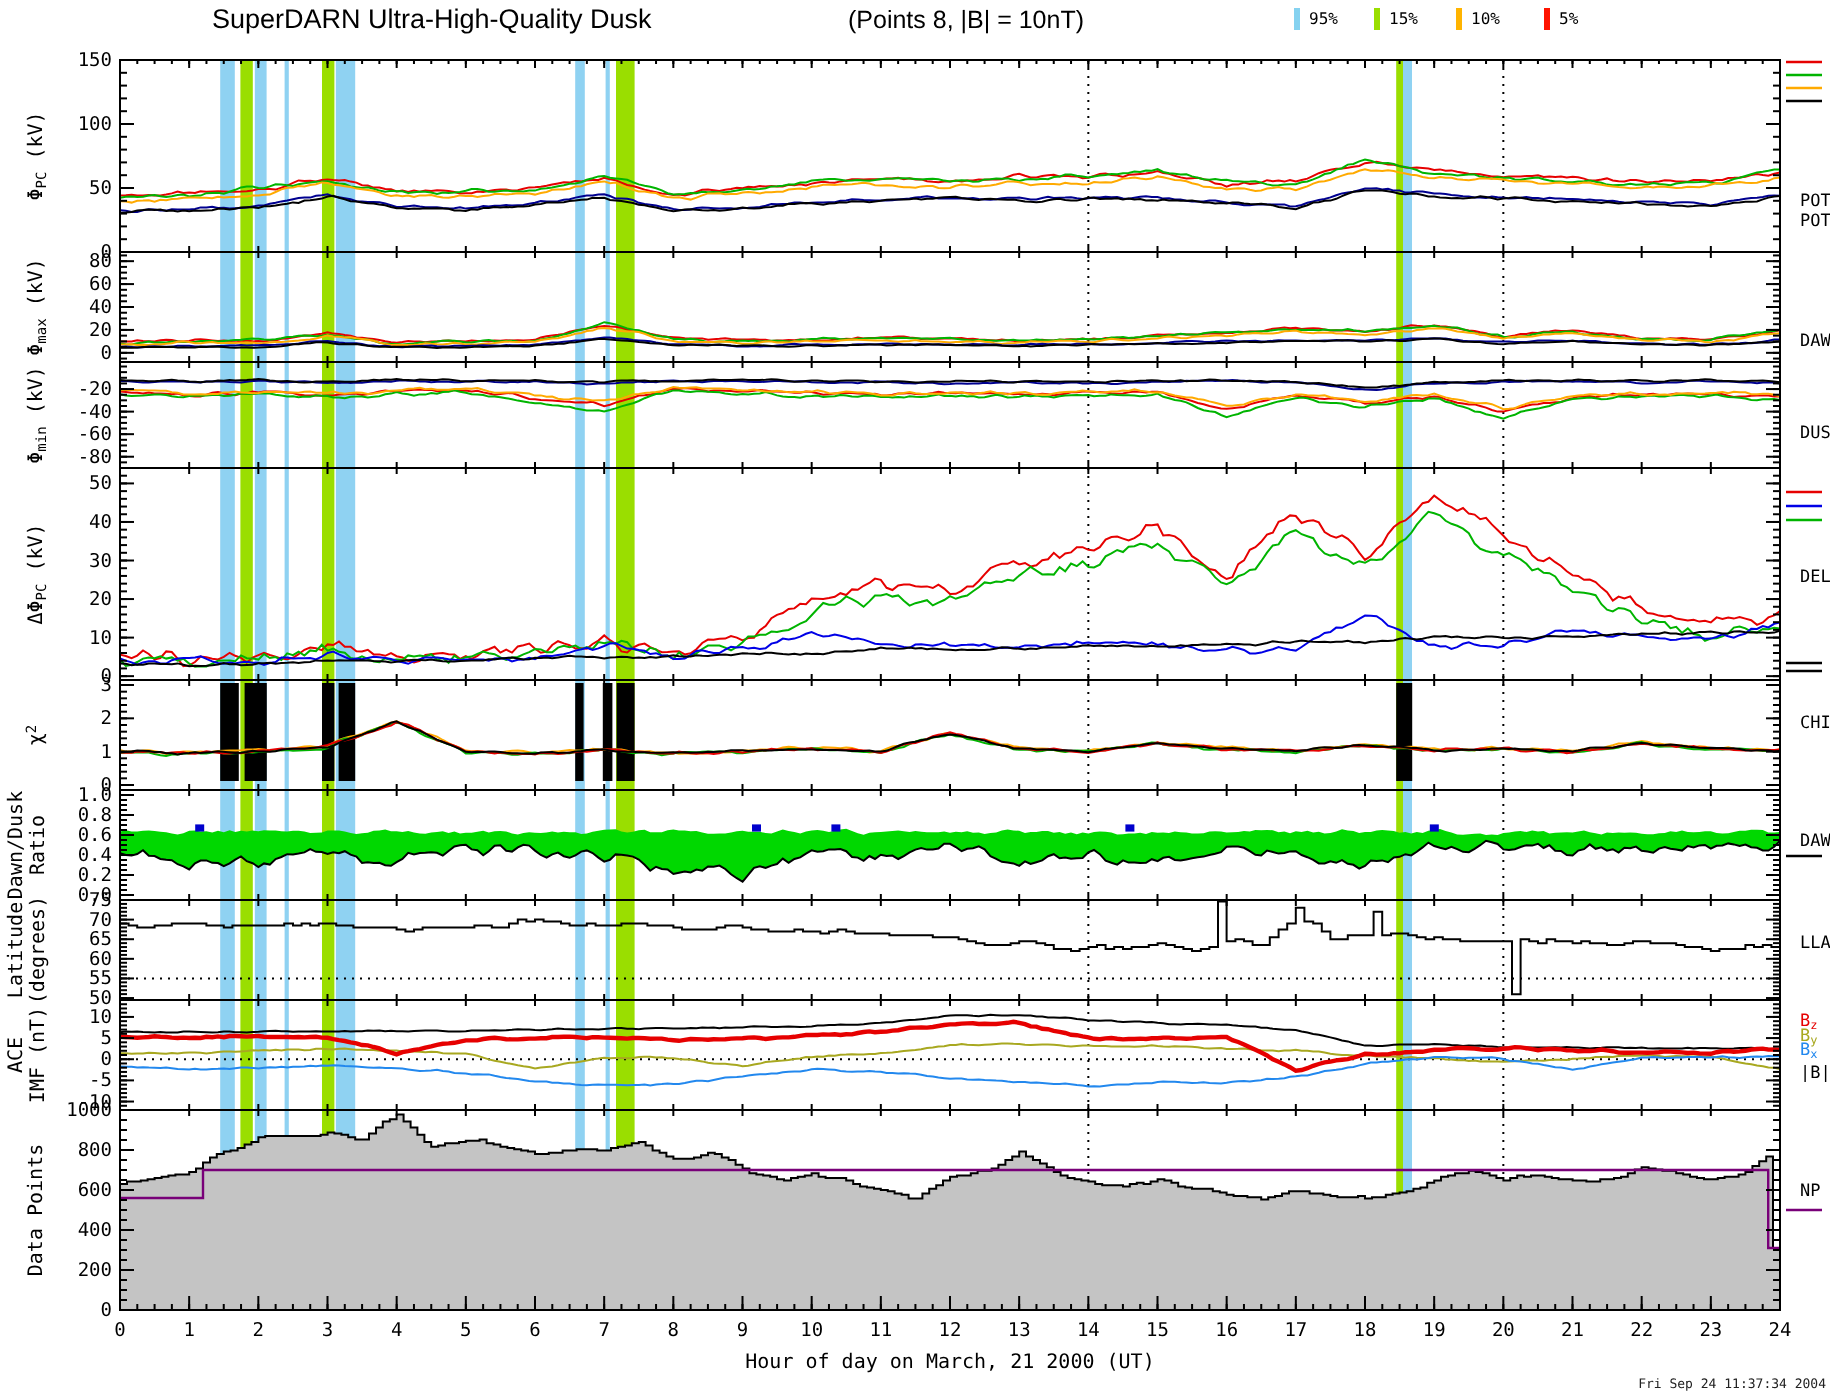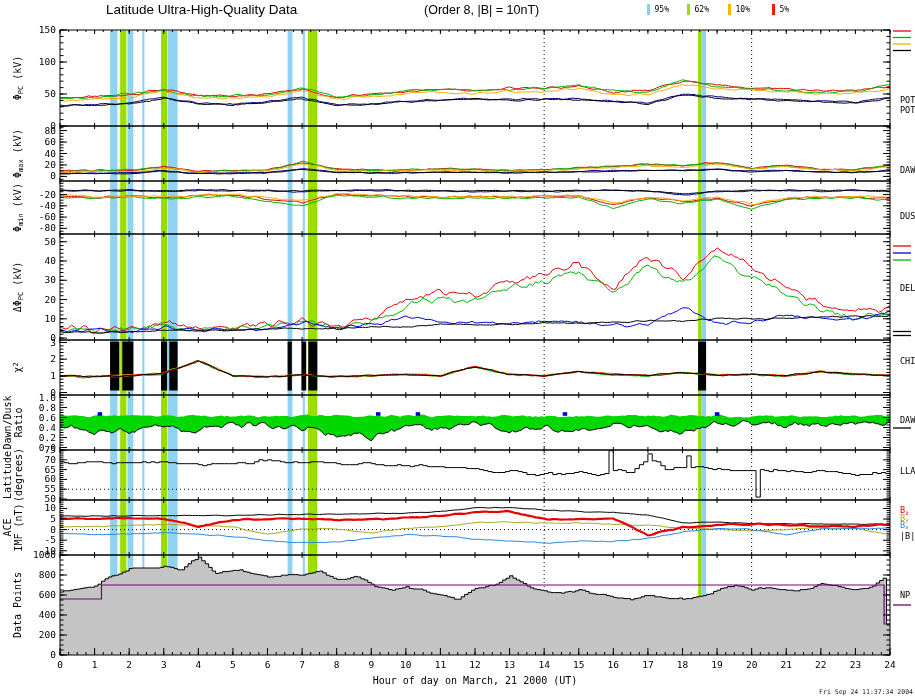--- a/index.html
+++ b/index.html
@@ -12,25 +12,25 @@
   .ts{position:absolute;right:2px;top:688px;font-size:6.5px;color:#222;white-space:pre;padding-left:48px;}
   .lg{position:absolute;top:4px;height:13px;font-size:8px;color:#000;white-space:nowrap;}
   .lg i{display:inline-block;width:2.5px;height:11px;vertical-align:middle;margin-right:5px;}
   .lg b{font-weight:normal;vertical-align:middle;}
   #plot{position:absolute;left:0;top:0;}
 </style>
 </head>
 <body>
 
 <div id="app">
-  <div class="ttl">Latitude Ultra-High-Quality Data</div>
-  <div class="sub">(Order 8, |B| = 10nT)</div>
+  <div class="ttl">SuperDARN Ultra-High-Quality Dusk</div>
+  <div class="sub">(Points 8, |B| = 10nT)</div>
 
   <span class="lg" style="left:647px"><i id="lg0" style="background: rgb(133, 210, 240);"></i><b>95%</b></span>
-  <span class="lg" style="left:687px"><i id="lg1" style="background: rgb(154, 222, 0);"></i><b>62%</b></span>
+  <span class="lg" style="left:687px"><i id="lg1" style="background: rgb(154, 222, 0);"></i><b>15%</b></span>
   <span class="lg" style="left:728px"><i id="lg2" style="background: rgb(255, 180, 0);"></i><b>10%</b></span>
   <span class="lg" style="left:772px"><i id="lg3" style="background: rgb(255, 20, 0);"></i><b>5%</b></span>
 
   <div id="plot"><svg xmlns="http://www.w3.org/2000/svg" width="915" height="700" viewBox="0 0 915 700">
         <rect x="110.1" y="30.5" width="7.3" height="624" fill="#8fd2f2"></rect>
         <rect x="120.2" y="30.5" width="6.2" height="624" fill="#9ade00"></rect>
         <rect x="127.4" y="30.5" width="5.9" height="624" fill="#8fd2f2"></rect>
         <rect x="142.3" y="30.5" width="2.1" height="624" fill="#8fd2f2"></rect>
         <rect x="161.0" y="30.5" width="6.2" height="624" fill="#9ade00"></rect>
         <rect x="167.9" y="30.5" width="9.7" height="624" fill="#8fd2f2"></rect>

